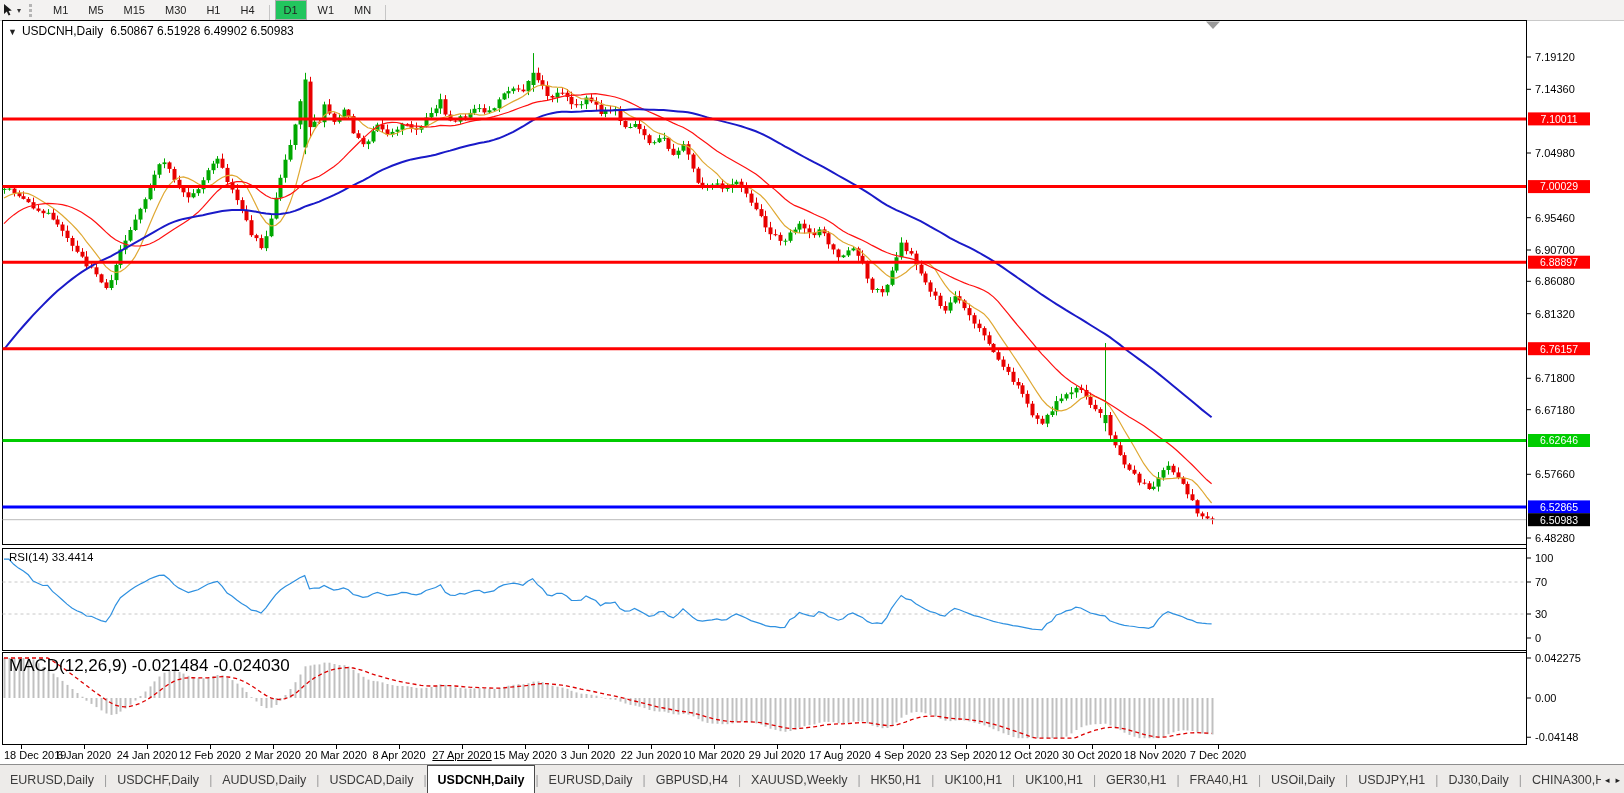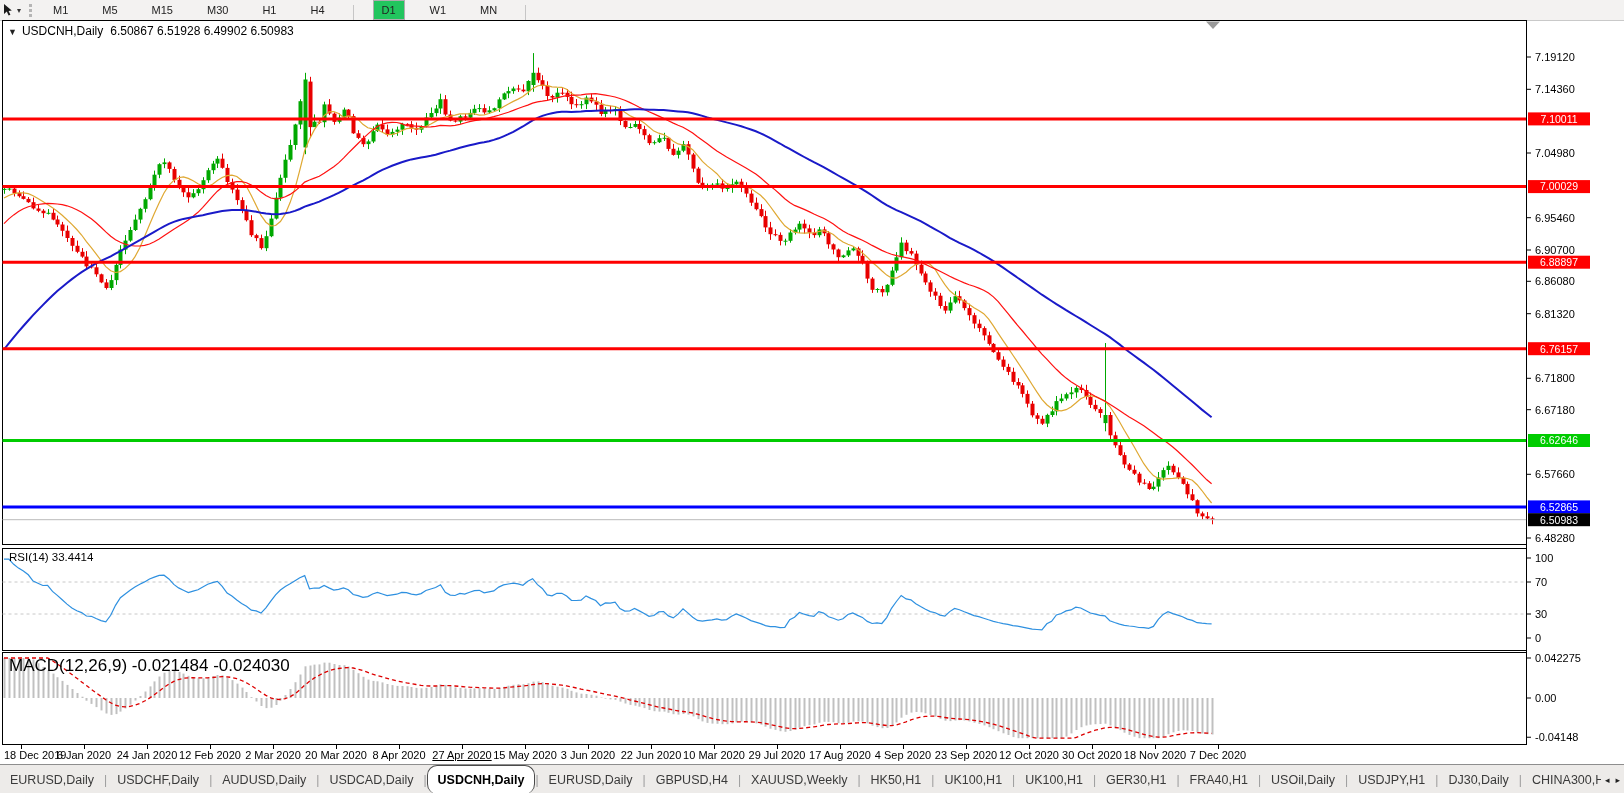--- a/index.html
+++ b/index.html
@@ -26,40 +26,40 @@
   #rsi-label{top:551px;left:9px;font-size:11.5px;}
   #macd-label{top:656px;left:9px;font-size:17px;}
   
   #date-axis{position:absolute;top:748px;left:0;width:1624px;height:16px;font-size:11px;color:#000;}
   .date-lbl{position:absolute;top:1px;transform:translateX(-50%);white-space:nowrap;}
   .date-lbl.first{transform:none;}
   
   #tabbar{position:absolute;top:764px;left:0;width:1624px;height:29px;background:#EDEBE9;
           border-top:1px solid #8E8E8E;display:flex;align-items:stretch;font-size:12.5px;
           color:#3A3A3A;overflow:hidden;}
-  .tab{display:flex;align-items:center;padding:13px 10px;white-space:nowrap;border-radius:10px;}
+  .tab{display:flex;align-items:center;padding:13px 10px;white-space:nowrap;}
   .tab.active{background:#FFFFFF;border:1px solid #4A4A4A;border-bottom:none;font-weight:bold;color:#000;margin-top:0px;}
   .tab-sep{align-self:center;color:#9B9B9B;font-size:12px;}
   .tab-scroll{position:absolute;right:0;top:1px;height:28px;display:flex;align-items:center;
               background:#EDEBE9;padding:0 4px;gap:6px;font-size:9px;color:#222;}
 </style>
 </head>
 <body>
 
 <div id="app">
 
   <div id="toolbar">
     <div class="cursor-tool">
       <svg width="13" height="14" viewBox="0 0 13 14">
         <path d="M3,1 L3,11 L5.8,8.6 L7.6,12.6 L9.4,11.7 L7.6,7.9 L10.8,7.6 Z" fill="#1a1a1a"></path>
       </svg>
       <span class="dd">▾</span>
     </div>
     <div class="grip"></div>
-    <div id="tf-buttons" style="display:flex;align-items:flex-end;gap:14px;">
+    <div id="tf-buttons" style="display:flex;align-items:flex-end;">
         <div class="tf-btn">M1</div>
         <div class="tf-btn">M5</div>
         <div class="tf-btn">M15</div>
         <div class="tf-btn">M30</div>
         <div class="tf-btn">H1</div>
         <div class="tf-btn">H4</div>
         <div class="vsep"></div>
         <div class="tf-btn active">D1</div>
         <div class="tf-btn">W1</div>
         <div class="tf-btn">MN</div>

